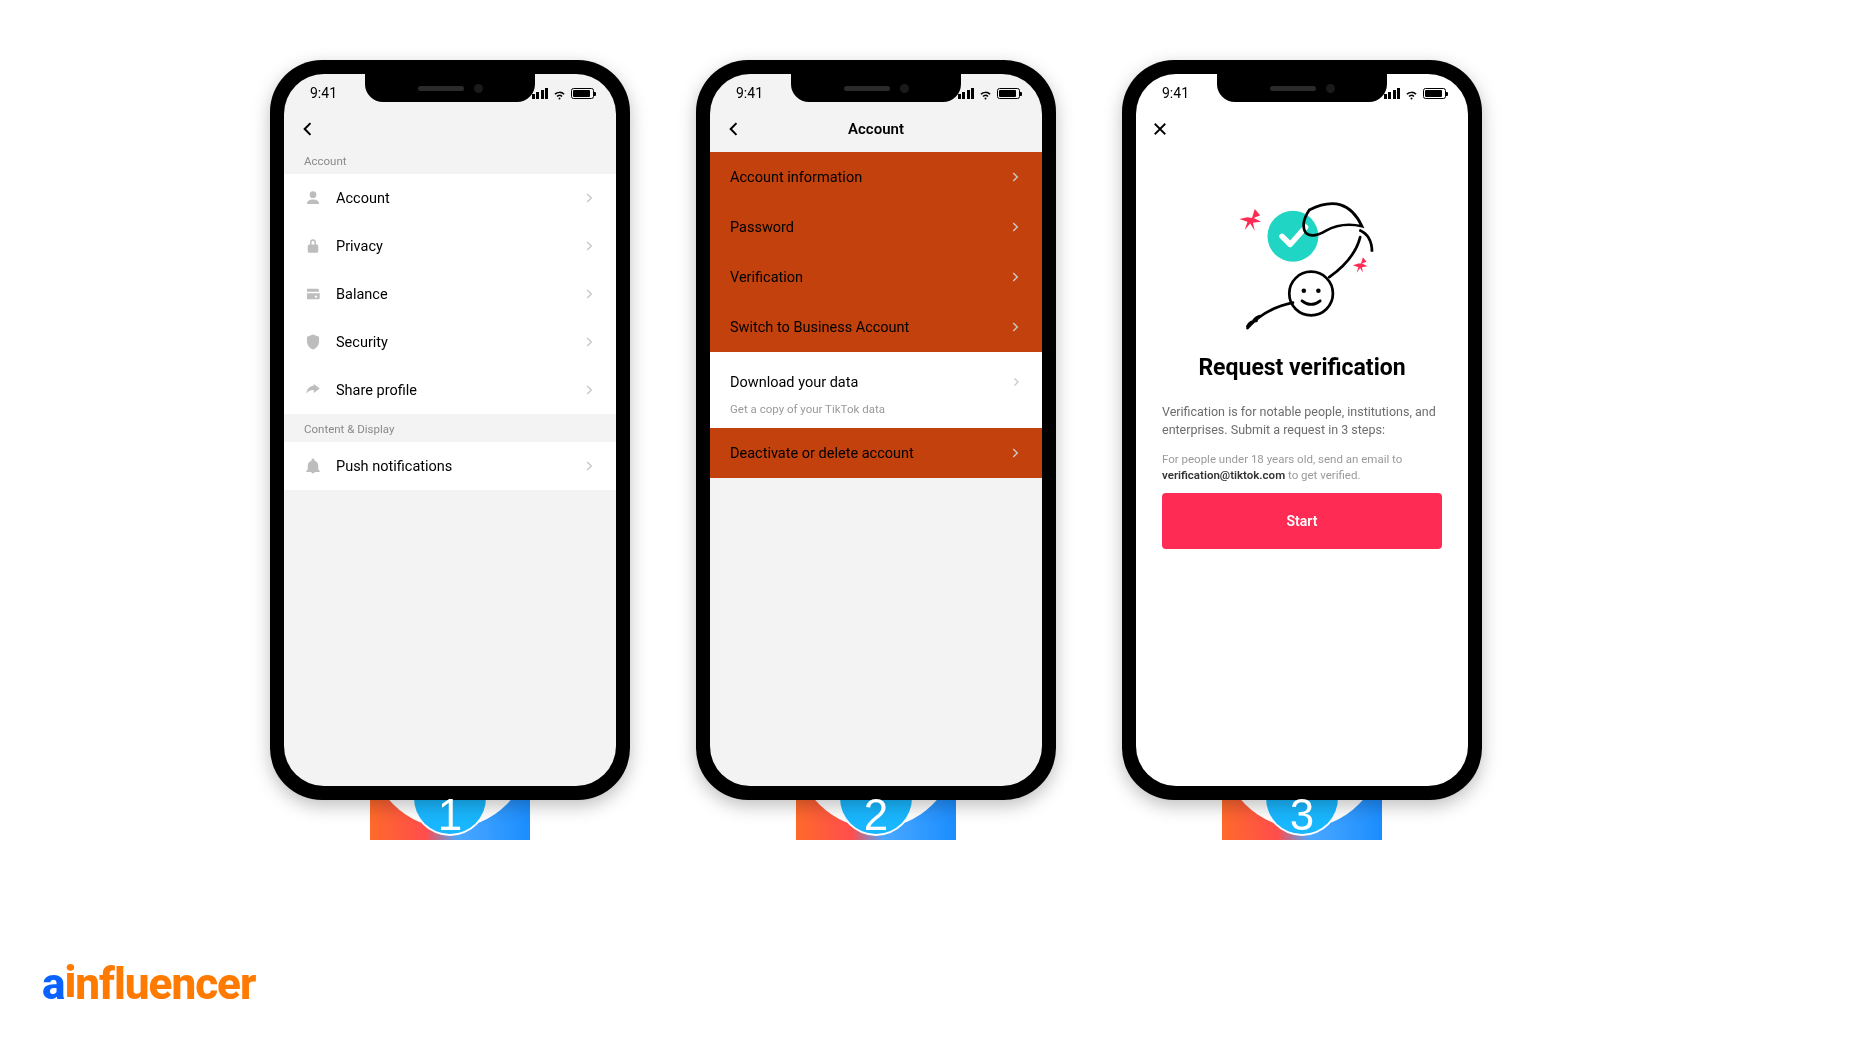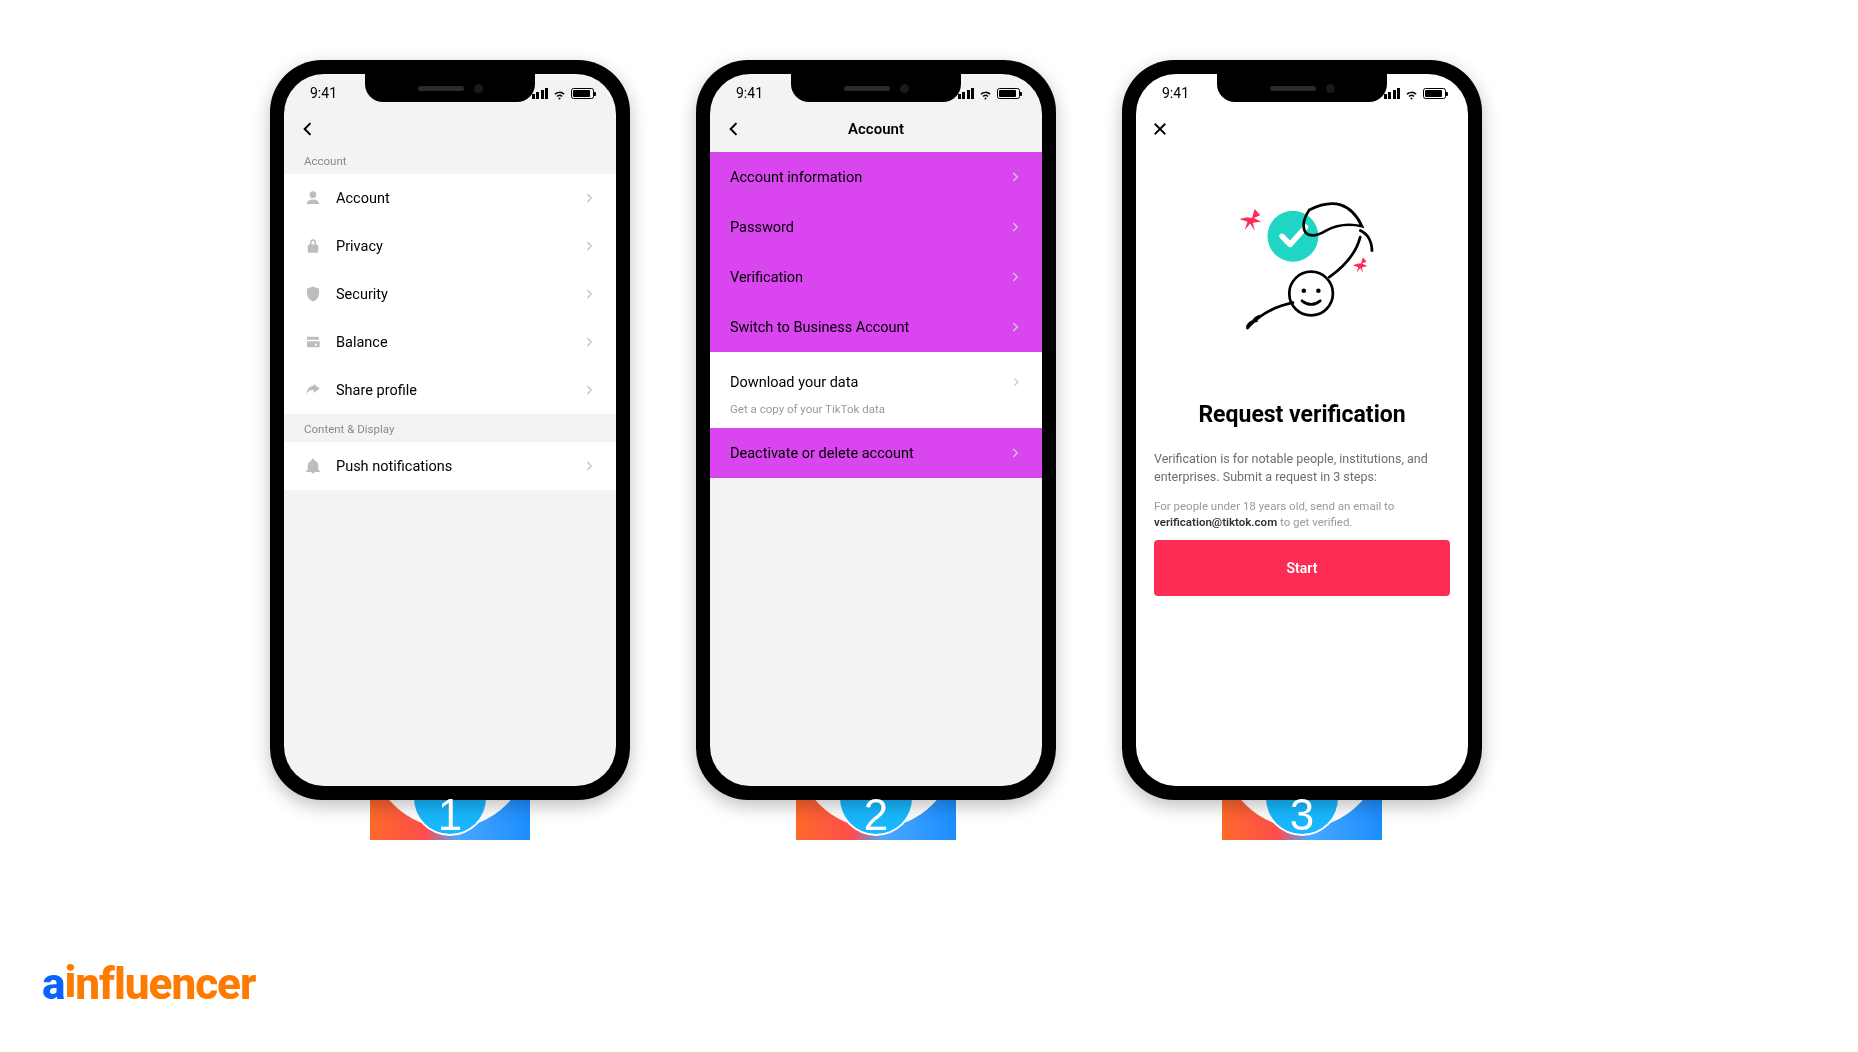--- a/index.html
+++ b/index.html
@@ -53,21 +53,21 @@
   .row .ico { width:18px; height:18px; margin-right:14px; display:flex; align-items:center; justify-content:center; color:#bdbdbd; }
   .row .label { flex:1; font-size:14.5px; color:#000; }
   .row .chev { color:#c9c9c9; width:14px; height:14px; }
   .row.nosub { height:50px; }
   .row-wrap { padding:8px 20px 12px; background:#fff; }
   .row2 { display:flex; align-items:center; height:44px; }
   .row2 .label { flex:1; font-size:14.5px; color:#000; }
   .sub { font-size:11.5px; color:#9a9a9a; margin-top:-2px; }
 
   
-  .verify-wrap { padding:0 18px;margin-top:47px; }
+  .verify-wrap { padding:0 26px; }
   .illus { display:flex; justify-content:center; padding:38px 0 20px; }
   .verify-title { font-size:23px; font-weight:700; text-align:center; margin-bottom:22px; color:#000;}
   .verify-desc { font-size:12.5px; color:#6d6d6d; line-height:1.45; margin-bottom:12px; }
   .verify-bullets { list-style:none; padding-left:4px; margin-bottom:56px; }
   .verify-bullets li { font-size:12.5px; color:#6d6d6d; line-height:1.6; position:relative; padding-left:12px; }
   .verify-bullets li::before { content:"•"; position:absolute; left:0; color:#6d6d6d; }
   .under18 { font-size:11.5px; color:#9a9a9a; line-height:1.4; }
   .under18 b { color:#333; font-weight:600; }
   .start-btn {
     margin-top:10px; width:100%; height:56px; background:#fe2c55; color:#fff; border:none;
@@ -154,35 +154,35 @@
                 </svg>
               </span>
             <span class="label">Privacy</span>
             <svg class="chev" viewBox="0 0 24 24">
                 <path fill="none" stroke="#c9c9c9" stroke-width="2.5" d="M9 5l7 7-7 7"></path>
               </svg>
           </div>
           <div class="row">
             <span class="ico">
                 <svg class="micon" viewBox="0 0 24 24">
+                  <path fill="#bdbdbd" d="M4 5h14a2 2 0 0 1 2 2v2H4V5zm0 6h17v6a2 2 0 0 1-2 2H4V11zm12 3a1.5 1.5 0 1 0 0 3 1.5 1.5 0 0 0 0-3z"></path>
+                </svg>
+              </span>
+            <span class="label">Balance</span>
+            <svg class="chev" viewBox="0 0 24 24">
+                <path fill="none" stroke="#c9c9c9" stroke-width="2.5" d="M9 5l7 7-7 7"></path>
+              </svg>
+          </div>
+          <div class="row">
+            <span class="ico">
+                <svg class="micon" viewBox="0 0 24 24">
                   <path fill="#bdbdbd" d="M12 2 4 5v6c0 5 3.4 9.6 8 11 4.6-1.4 8-6 8-11V5l-8-3z"></path>
                 </svg>
               </span>
             <span class="label">Security</span>
-            <svg class="chev" viewBox="0 0 24 24">
-                <path fill="none" stroke="#c9c9c9" stroke-width="2.5" d="M9 5l7 7-7 7"></path>
-              </svg>
-          </div>
-          <div class="row">
-            <span class="ico">
-                <svg class="micon" viewBox="0 0 24 24">
-                  <path fill="#bdbdbd" d="M4 5h14a2 2 0 0 1 2 2v2H4V5zm0 6h17v6a2 2 0 0 1-2 2H4V11zm12 3a1.5 1.5 0 1 0 0 3 1.5 1.5 0 0 0 0-3z"></path>
-                </svg>
-              </span>
-            <span class="label">Balance</span>
             <svg class="chev" viewBox="0 0 24 24">
                 <path fill="none" stroke="#c9c9c9" stroke-width="2.5" d="M9 5l7 7-7 7"></path>
               </svg>
           </div>
           <div class="row">
             <span class="ico">
                 <svg class="micon" viewBox="0 0 24 24">
                   <path fill="#bdbdbd" d="M13 4l8 6-8 6v-4c-5 0-8 2-10 5 1-6 4-10 10-11V4z"></path>
                 </svg>
               </span>
@@ -258,21 +258,21 @@
 
         <div class="nav">
           <div class="back">
             <svg viewBox="0 0 24 24" width="20" height="20">
                 <path fill="none" stroke="#000" stroke-width="2.4" d="M15 5l-7 7 7 7"></path>
               </svg>
           </div>
           <div class="title">Account</div>
         </div>
 
-        <div style="background:#d946ef; margin-top:6px;">
+        <div style="background:#c2410c; margin-top:6px;">
           <div class="row nosub">
             <span class="label">Account information</span>
             <svg class="chev" viewBox="0 0 24 24">
                 <path fill="none" stroke="#c9c9c9" stroke-width="2.5" d="M9 5l7 7-7 7"></path>
               </svg>
           </div>
           <div class="row nosub">
             <span class="label">Password</span>
             <svg class="chev" viewBox="0 0 24 24">
                 <path fill="none" stroke="#c9c9c9" stroke-width="2.5" d="M9 5l7 7-7 7"></path>

